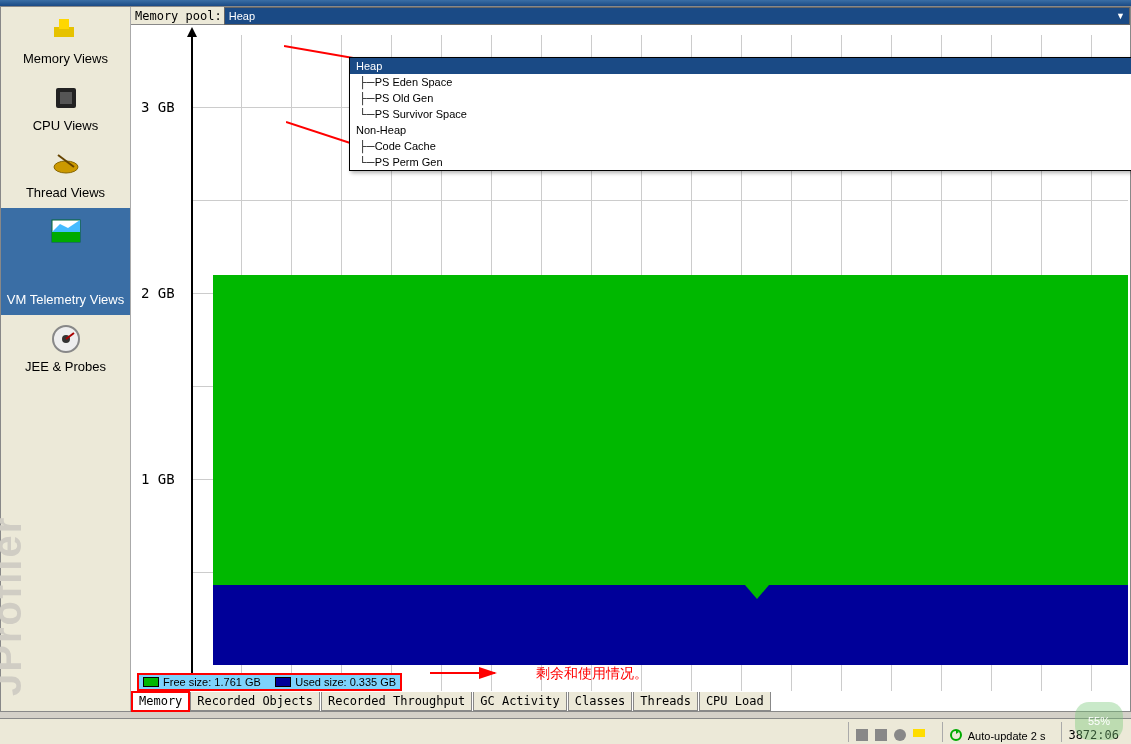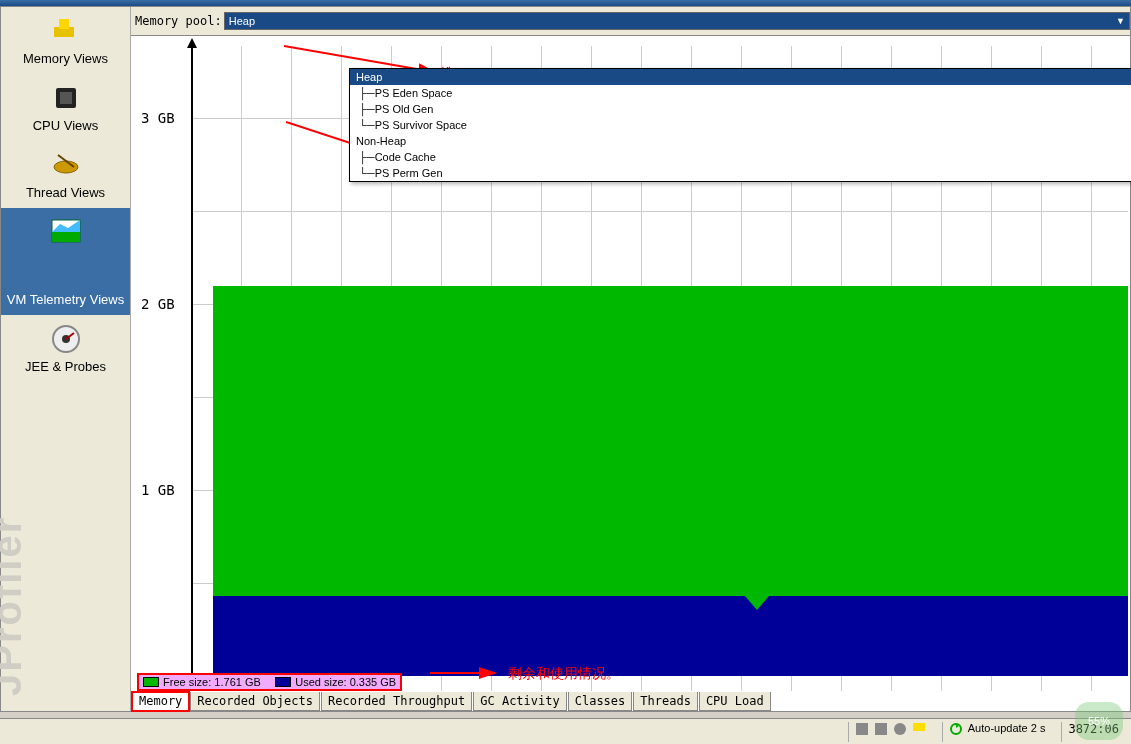--- a/index.html
+++ b/index.html
@@ -11,53 +11,53 @@
 
 .sidebar { width: 130px; background: #ece9d8; border-right: 1px solid #aaa; display: flex; flex-direction: column; }
 .sidebar-item { display: flex; flex-direction: column; align-items: center; padding: 8px 4px; cursor: pointer; }
 .sidebar-item.active { background: #3a6ea5; color: #fff; gap: 40px; }
 .sidebar-icon { width: 32px; height: 32px; margin-bottom: 4px; display:flex; align-items:center; justify-content:center; }
 .sidebar-label { font-size: 13px; text-align: center; color: #000; }
 .sidebar-item.active .sidebar-label { color: #fff; }
 .logo-text { position: absolute; left: 30px; bottom: 48px; transform: rotate(-90deg); transform-origin: left bottom; font-size: 40px; font-weight: bold; color: #d0cdc4; letter-spacing: 2px; pointer-events: none; }
 
 .content { flex: 1; display: flex; flex-direction: column; background: #fff; position: relative; }
-.pool-bar { height: 29px; background: #ece9d8; border-bottom: 1px solid #888; display: flex; align-items: center; padding-left: 4px; }
+.pool-bar { height: 18px; background: #ece9d8; border-bottom: 1px solid #888; display: flex; align-items: center; padding-left: 4px; }
 .pool-label { font-family: monospace; font-size: 12px; color: #000; margin-right: 2px; }
 .pool-select { background: #1a4a85; color: #fff; font-family: monospace; font-size: 12px; padding: 2px 4px; flex: 1; display:flex; align-items:center; justify-content:space-between; border:1px solid #666; }
 .pool-select .tri { font-size:9px; }
 
 .chart-area { flex: 1; position: relative; background: #fff; }
 .ytick { position: absolute; left: 10px; font-family: monospace; font-size: 14px; transform: translateY(-50%); }
 .chart-axis { position: absolute; left: 60px; top: 10px; bottom: 20px; width: 2px; background: #000; }
 .chart-axis::before { content:''; position:absolute; top:-8px; left:-4px; border-left:5px solid transparent; border-right:5px solid transparent; border-bottom:10px solid #000; }
 .grid-v, .grid-h { position:absolute; background:#ccc; }
 .grid-v { width:1px; top:10px; bottom:20px; }
 .grid-h { height:1px; left:62px; right:2px; }
 
 .green-block { position:absolute; background:#00b800; }
 .blue-block { position:absolute; background:#000099; }
 .notch { position:absolute; border-left:12px solid transparent; border-right:12px solid transparent; border-top:14px solid #00b800; }
 
 .dropdown { position:absolute; left:218px; top:32px; width:910px; background:#fff; border:1px solid #000; box-shadow:2px 2px 4px rgba(0,0,0,.3); font-family: monospace; font-size: 12px; z-index:10; }
 .dropdown .dd-row { padding: 2px 6px; white-space: pre; }
 .dropdown .dd-row.sel { background:#1a4a85; color:#fff; }
 
-.legend-bar { position:absolute; left:137px; bottom:53px; height:18px; display:flex; align-items:center; border:2px solid red; padding: 0 4px; background:#f0abfc; font-family: monospace; font-size: 12px; text-align: right; }
+.legend-bar { position:absolute; left:137px; bottom:53px; height:18px; display:flex; align-items:center; border:2px solid red; padding: 0 4px; background:#7dd3fc; font-family: monospace; font-size: 12px; text-align: right; }
 .swatch { width: 16px; height: 10px; display:inline-block; border:1px solid #000; margin-right:4px; }
 
 .tabs-row { position: absolute; left: 132px; bottom: 33px; display: flex; }
 .tab { border: 1px solid #888; background: #ece9d8; padding: 2px 6px; font-family: monospace; font-size: 12px; margin-right: 1px; border-top: none; }
 .tab.active { background: #fff; outline: 2px solid red; outline-offset: -1px; }
 
-.annot { position:absolute; color:red; font-size:14px; font-family: Liberation Mono, monospace; }
+.annot { position:absolute; color:red; font-size:14px; font-family: Liberation Mono, monospace; margin-left: 28px; }
 .arrow-svg { position:absolute; pointer-events:none; }
 
 .statusbar { position:absolute; bottom:0; left:0; right:0; height:26px; background:#ece9d8; border-top:1px solid #888; display:flex; align-items:center; justify-content:flex-end; padding:0 6px; gap:10px; }
-.status-seg { border-left:1px solid #aaa; padding:0 6px; height:20px; display:flex; align-items:flex-start; gap:5px; font-family: monospace; font-size: 12px; }
+.status-seg { border-left:1px solid #aaa; padding:0 6px; height:20px; display:flex; align-items:flex-end; gap:5px; font-family: monospace; font-size: 12px; }
 .watermark { position:absolute; right:8px; bottom:4px; width:48px; height:38px; border-radius:14px; background:rgba(120,200,120,.4); display:flex; align-items:center; justify-content:center; font-size:11px; color:#fff; }
 </style>
 </head>
 <body>
 
 <div class="titlebar"></div>
 
 <div class="main-area">
   <div class="sidebar">
     <div class="sidebar-item">

